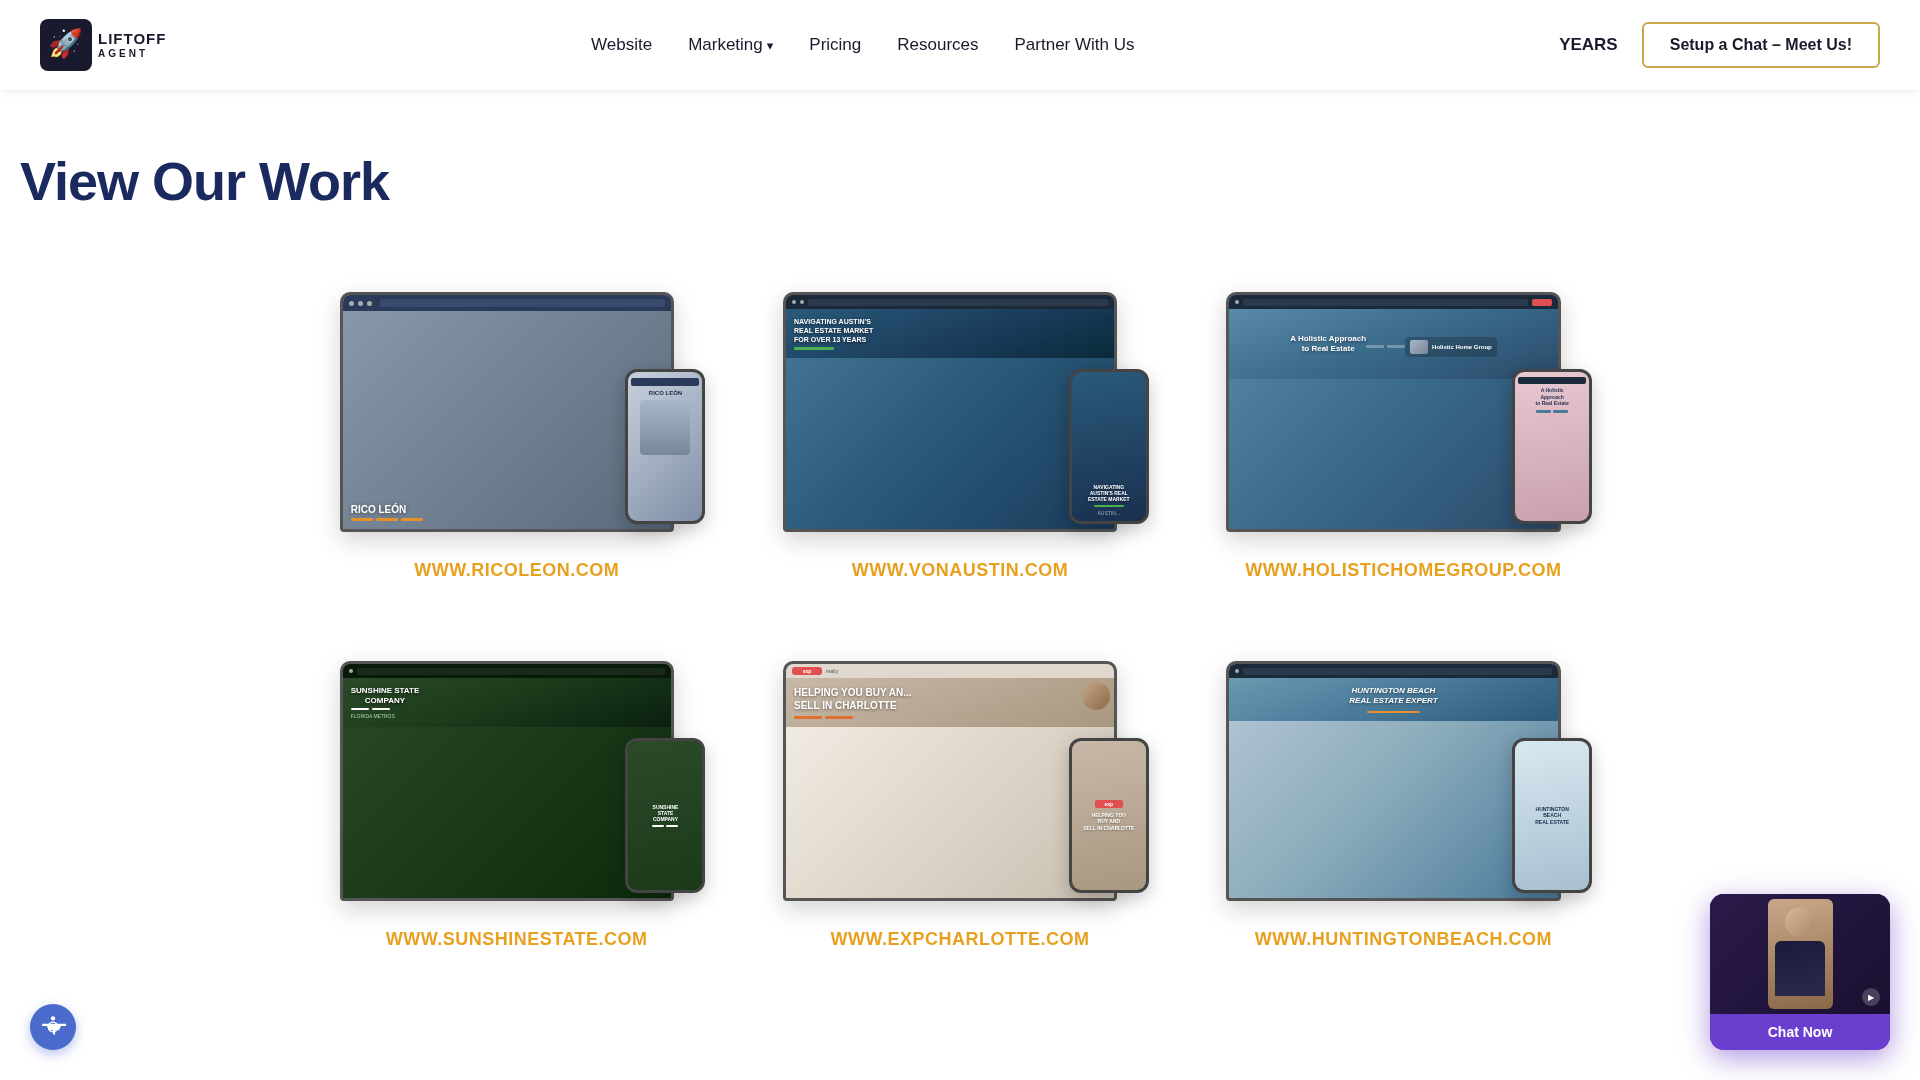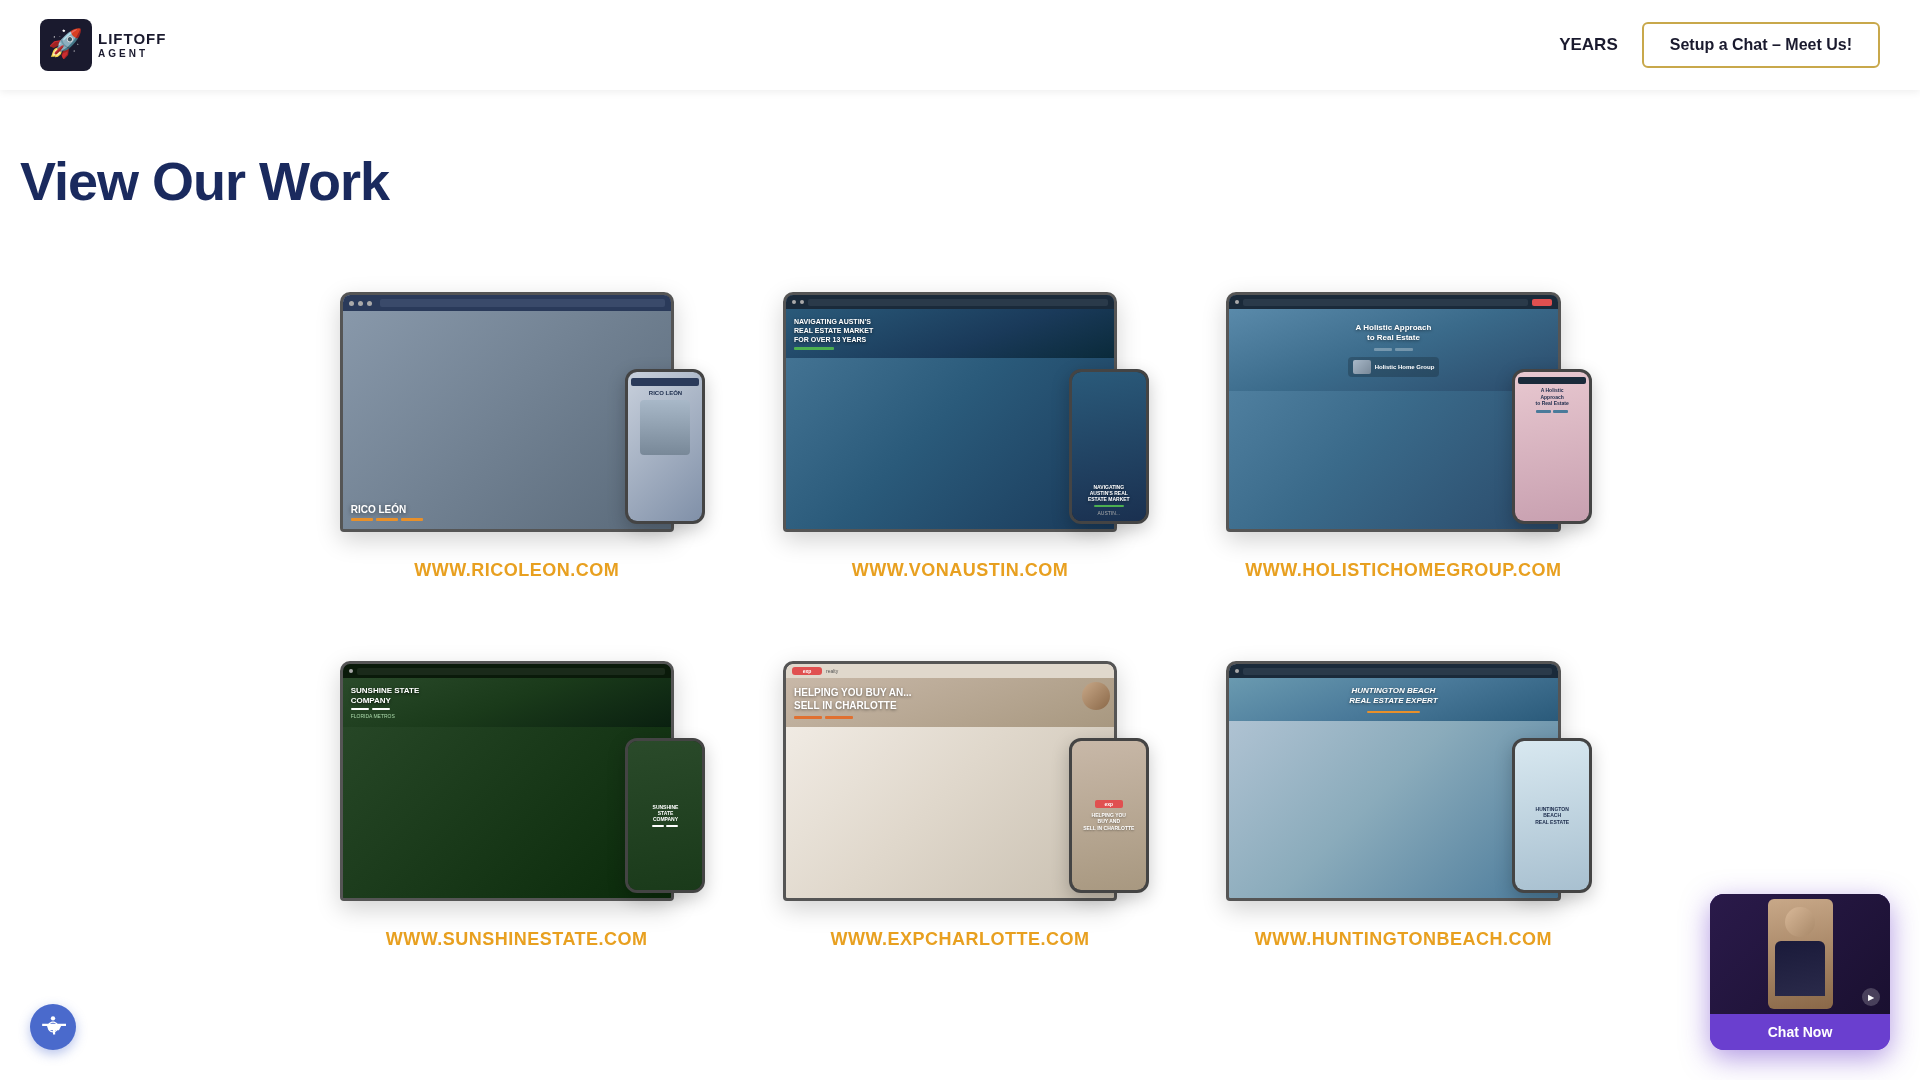--- a/index.html
+++ b/index.html
@@ -217,20 +217,29 @@
 
         <text x="4" y="30" font-size="28" fill="#f5c842">🚀</text>
       </svg>
     </div>
     <div style="line-height:1.1; font-size:15px; font-weight:800; color:#1a1a2e; text-transform: uppercase; letter-spacing:1px;">
       <div>liftoff</div>
       <div style="font-size:10px; letter-spacing:3px; font-weight:600;">AGENT</div>
     </div>
   </div>
 
+  <ul class="nav-links">
+    <li><a href="#">Website</a></li>
+    <li class="has-dropdown">
+        <a href="#">Marketing</a>
+      </li>
+    <li><a href="#">Pricing</a></li>
+    <li><a href="#">Resources</a></li>
+    <li><a href="#">Partner With Us</a></li>
+  </ul>
 
   <div class="nav-right">
     <button class="login-btn">YEARS</button>
     <button class="cta-btn">Setup a Chat – Meet Us!</button>
   </div>
 </nav>
 
 <div class="page-content">
 
   <div class="section-title-wrap">
@@ -304,21 +313,21 @@
 
     <div class="portfolio-item">
       <div class="portfolio-mockup">
         <div class="mockup-laptop">
           <div class="mockup-laptop-screen screen-holistic-laptop">
             <div style="background:#1a2a3a; height:14px; display:flex; align-items:center; padding:0 6px; gap:4px;">
               <div style="width:4px;height:4px;border-radius:50%;background:#aaa;"></div>
               <div style="flex:1;background:#2a3a4a;height:7px;border-radius:2px;"></div>
               <div style="background:#e05050;width:20px;height:7px;border-radius:2px;"></div>
             </div>
-            <div style="width:100%;flex:1;background:linear-gradient(160deg,#5a8aaa,#3a6a8a,#2a4a6a);height:calc(100%-14px);display:flex;flex-direction:column;align-items:center;justify-content:center;padding:14px;">
+            <div style="width:100%;flex:1;background:linear-gradient(160deg,#5a8aaa,#3a6a8a,#2a4a6a);height:calc(100%-14px);display:flex;flex-direction:row;align-items:center;justify-content:center;padding:22px;">
               <div style="font-size:8px;font-weight:700;color:#fff;text-align:center;text-shadow:0 1px 3px rgba(0,0,0,0.5);line-height:1.3;">A Holistic Approach<br>to Real Estate</div>
               <div style="display:flex;gap:3px;margin-top:4px;">
                 <div style="background:rgba(255,255,255,0.3);height:3px;width:18px;border-radius:1px;"></div>
                 <div style="background:rgba(255,255,255,0.3);height:3px;width:18px;border-radius:1px;"></div>
               </div>
               <div style="margin-top:6px;background:rgba(0,0,0,0.2);border-radius:4px;padding:3px 5px;display:flex;gap:4px;align-items:center;">
                 <div style="width:18px;height:14px;background:linear-gradient(135deg,#a8b8c8,#788898);border-radius:2px;"></div>
                 <div style="font-size:6px;color:#fff;font-weight:600;">Holistic Home Group</div>
               </div>
             </div>
@@ -341,21 +350,21 @@
     <div class="portfolio-item">
       <div class="portfolio-mockup">
         <div class="mockup-laptop">
           <div class="mockup-laptop-screen screen-sunshine-laptop">
             <div style="background:#0a1a0a; height:14px; display:flex; align-items:center; padding:0 6px; gap:4px;">
               <div style="width:4px;height:4px;border-radius:50%;background:#aaa;"></div>
               <div style="flex:1;background:#1a2a1a;height:7px;border-radius:2px;"></div>
             </div>
             <div style="flex:1;background:linear-gradient(160deg,#2a4a2a,#1a3a1a,#0a2010);height:calc(100%-14px);display:flex;align-items:flex-end;padding:8px;">
               <div>
-                <div style="font-size:8px;font-weight:800;color:#fff;text-transform:uppercase;line-height:1.2;text-shadow:0 1px 3px rgba(0,0,0,0.7);">SUNSHINE STATE<br>COMPANY</div>
+                <div style="font-size:8px;font-weight:800;color:#fff;text-transform:uppercase;line-height:1.2;text-shadow:0 1px 3px rgba(0,0,0,0.7);text-align:center;">SUNSHINE STATE<br>COMPANY</div>
                 <div style="display:flex;gap:3px;margin-top:3px;">
                   <div style="background:#fff;height:2px;width:18px;border-radius:1px;"></div>
                   <div style="background:#fff;height:2px;width:18px;border-radius:1px;"></div>
                 </div>
                 <div style="font-size:5px;color:#aad8aa;margin-top:3px;text-transform:uppercase;">FLORIDA METROS</div>
               </div>
             </div>
           </div>
         </div>
         <div class="mockup-phone">

